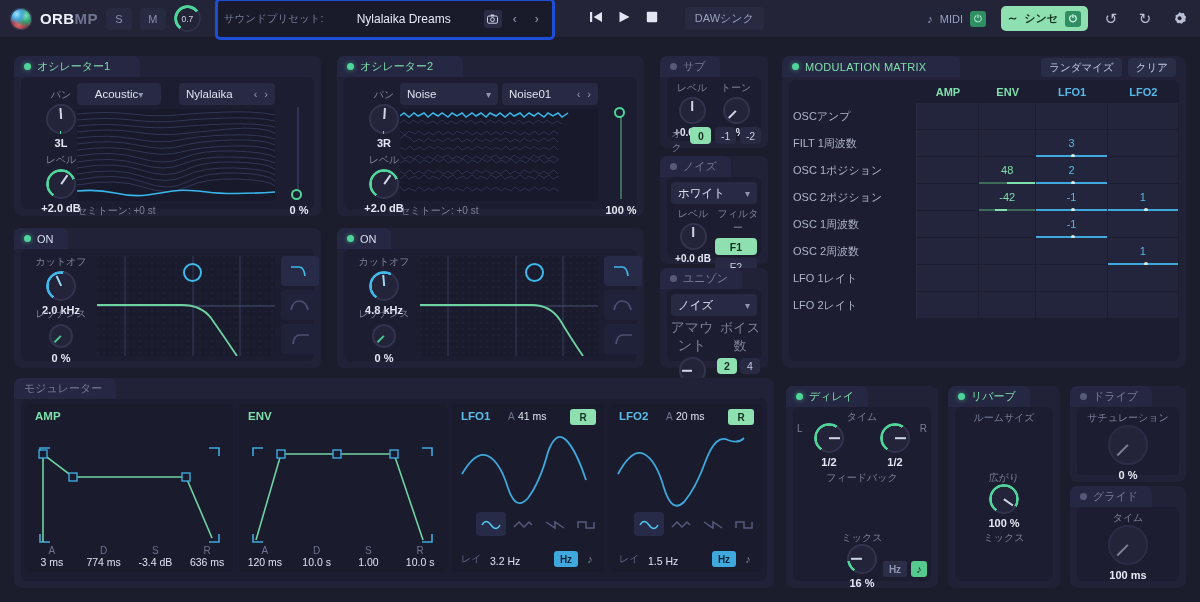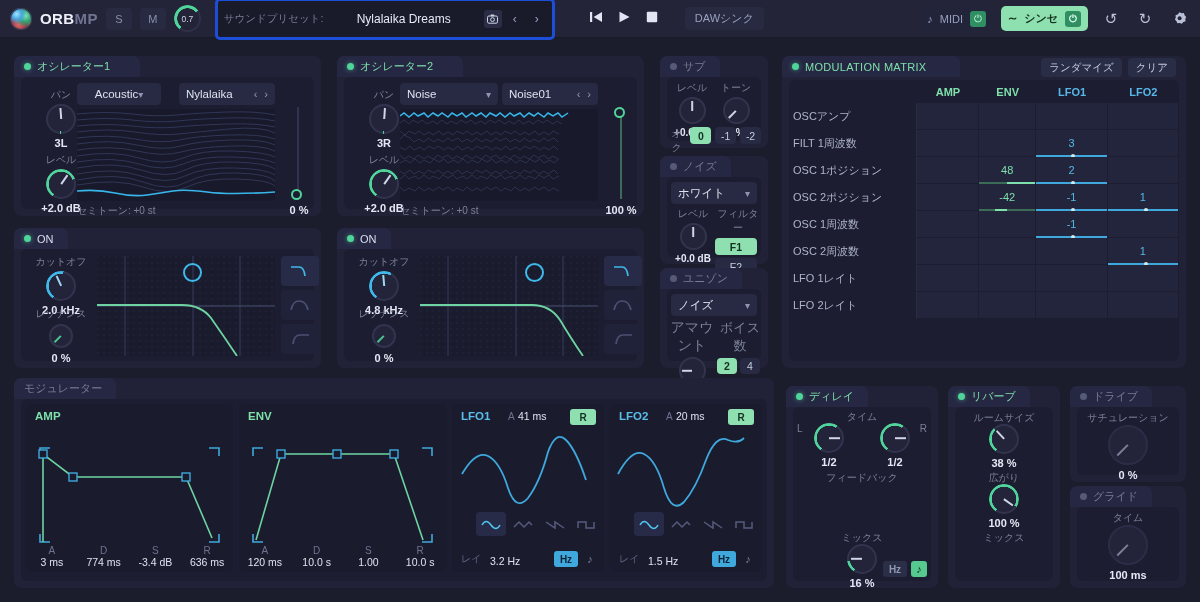--- a/index.html
+++ b/index.html
@@ -874,28 +874,20 @@
     </div>
   </div>
 
   <div class="panel" style="left:948px; top:386px; width:112px; height:202px;">
     <div class="tab-head">
       <span class="dot"></span>
       <span class="t-green">リバーブ</span>
     </div>
     <div class="inner">
       <div style="position:absolute;left:0;top:4px;width:98px;text-align:center;" class="kcap">ルームサイズ</div>
-      <div style="position:absolute;left:0;top:17px;width:98px;text-align:center;">
-        <div class="knob" style="width:30px;height:30px;margin:0 auto;">
-          <div class="ring"></div>
-          <div class="arc" style="background:conic-gradient(from 215deg,#4fd49a 0deg 102deg,transparent 102deg);-webkit-mask:radial-gradient(circle,transparent 12px,#000 12.5px);mask:radial-gradient(circle,transparent 12px,#000 12.5px);"></div>
-          <div class="ptr" style="height:11px;transform:translate(-50%,-100%) rotate(-43deg);"></div>
-        </div>
-        <div class="kval" style="margin-top:3px;">38 %</div>
-      </div>
       <div style="position:absolute;left:0;top:64px;width:98px;text-align:center;" class="kcap">広がり</div>
       <div style="position:absolute;left:0;top:77px;width:98px;text-align:center;">
         <div class="knob" style="width:30px;height:30px;margin:0 auto;">
           <div class="ring"></div>
           <div class="arc" style="background:conic-gradient(from 215deg,#4fd49a 0deg 268deg,transparent 268deg);-webkit-mask:radial-gradient(circle,transparent 12px,#000 12.5px);mask:radial-gradient(circle,transparent 12px,#000 12.5px);"></div>
           <div class="ptr" style="height:11px;transform:translate(-50%,-100%) rotate(125deg);"></div>
         </div>
         <div class="kval" style="margin-top:3px;">100 %</div>
       </div>
       <div style="position:absolute;left:0;top:124px;width:98px;text-align:center;" class="kcap">ミックス</div>

